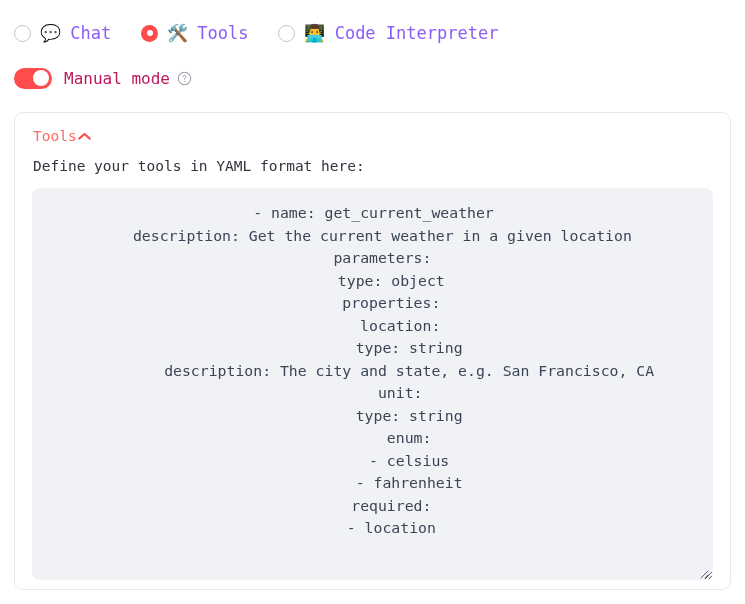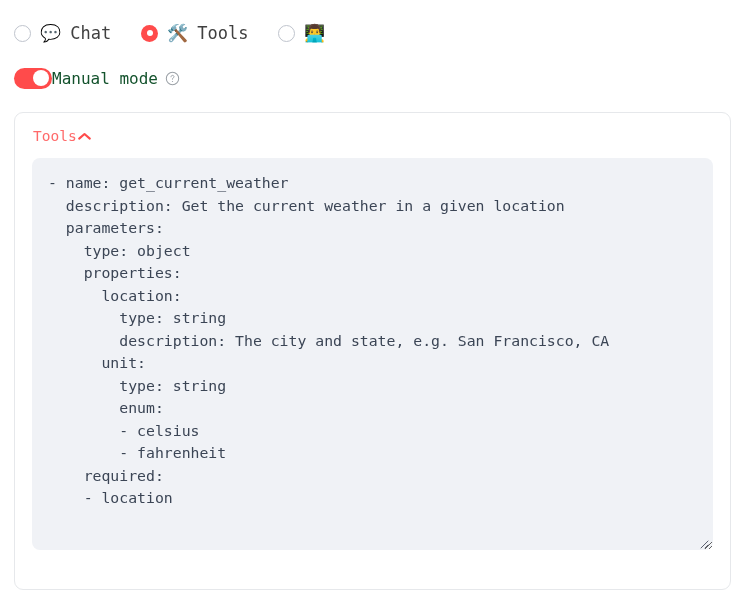--- a/index.html
+++ b/index.html
@@ -60,21 +60,21 @@
     font-size: 17px;
     line-height: 1;
     font-family: "DejaVu Sans", sans-serif;
     letter-spacing: 0px;
     white-space: nowrap;
   }
   .radio-label {
     margin-left: 9px;
     font-size: 17px;
     line-height: 1;
-    color: #404040;
+    color: #8b5cf6;
     font-family: "DejaVu Sans Mono", "Liberation Mono", monospace;
     white-space: nowrap;
   }
 
   
   .toggle-row {
     display: flex;
     align-items: center;
     padding: 16px 0 0 14px;
     height: 28px;
@@ -91,22 +91,23 @@
   .switch .knob {
     position: absolute;
     top: 2.5px;
     left: 19px;
     width: 16px;
     height: 16px;
     border-radius: 50%;
     background: #ffffff;
   }
   .toggle-label {
+    margin-left: 12px;
     font-size: 16px;
-    color: #14532d;
+    color: #be185d;
     white-space: nowrap;
   }
   .help-icon {
     margin-left: 7px;
     width: 15px;
     height: 15px;
     flex: none;
     color: #9aa0a6;
     cursor: help;
     display: inline-flex;
@@ -166,20 +167,21 @@
     resize: vertical;
     padding: 14px 14px 14px 16px;
     font-family: "DejaVu Sans Mono", "Liberation Mono", monospace;
     font-size: 14.8px;
     line-height: 22.5px;
     color: #3b4555;
     outline: none;
     white-space: pre;
     overflow: auto;
     display: block;
+    text-align: center;
   }
   .resize-grip {
     position: absolute;
     right: 4px;
     bottom: 4px;
     width: 12px;
     height: 12px;
     pointer-events: none;
     color: #5b6170;
   }
@@ -197,20 +199,21 @@
 
   <div class="radio-option">
     <span class="radio-mark checked"></span>
     <span class="radio-emoji">🛠️</span>
     <span class="radio-label">Tools</span>
   </div>
 
   <div class="radio-option">
     <span class="radio-mark"></span>
     <span class="radio-emoji">👨‍💻</span>
+    <span class="radio-label">Code Interpreter</span>
   </div>
 
 </div>
 
 <div class="toggle-row">
   <span class="switch">
     <span class="knob"></span>
   </span>
   <span class="toggle-label">Manual mode</span>
   <span class="help-icon">
@@ -226,20 +229,21 @@
 
   <div class="card-header">
     <span class="card-title">Tools</span>
     <span class="chevron">
       <svg width="13" height="9" viewBox="0 0 13 9" fill="none" aria-hidden="true">
         <path d="M1.2 6.6 L6.5 2.0 L11.8 6.6" stroke="currentColor" stroke-width="2.1" stroke-linecap="round" stroke-linejoin="round" fill="none"></path>
       </svg>
     </span>
   </div>
 
+  <div class="card-desc">Define your tools in YAML format here:</div>
 
   <div class="ta-wrap">
     <textarea class="yaml-area" spellcheck="false" placeholder="Define your tools in YAML format here:" style="">- name: get_current_weather
   description: Get the current weather in a given location
   parameters:
     type: object
     properties:
       location:
         type: string
         description: The city and state, e.g. San Francisco, CA

